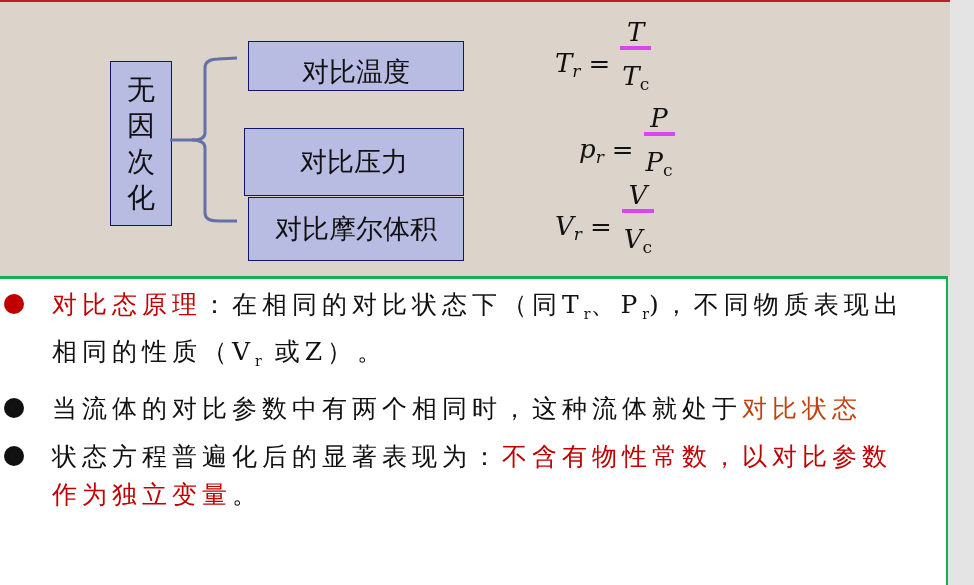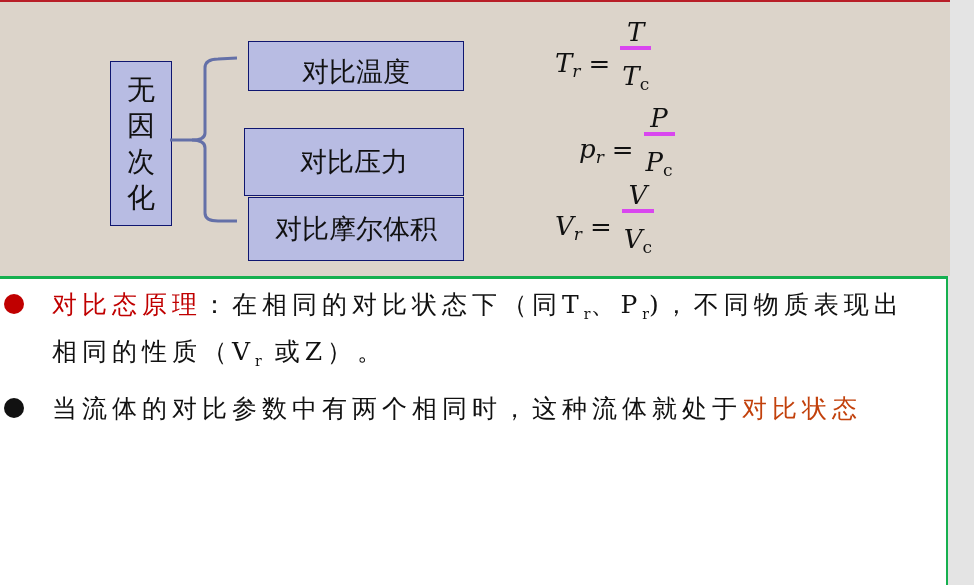--- a/index.html
+++ b/index.html
@@ -101,13 +101,17 @@
 
 <div class="bullets">
   <div class="item">
     <span class="dot red"></span>
     <span class="red1">对比态原理</span><span>：在相同的对比状态下（同T</span><sub class="s">r</sub><span>、P</span><sub class="s">r</sub><span>)，不同物质表现出相同的性质（V</span><sub class="s">r</sub><span> 或Z）。</span>
   </div>
   <div class="item">
     <span class="dot"></span>
     <span>当流体的对比参数中有两个相同时，这种流体就处于</span><span class="red2">对比状态</span>
   </div>
+  <div class="item">
+    <span class="dot"></span>
+    <span>状态方程普遍化后的显著表现为：</span><span class="red1">不含有物性常数，以对比参数作为独立变量</span><span>。</span>
+  </div>
 </div>
 
 </body></html>

